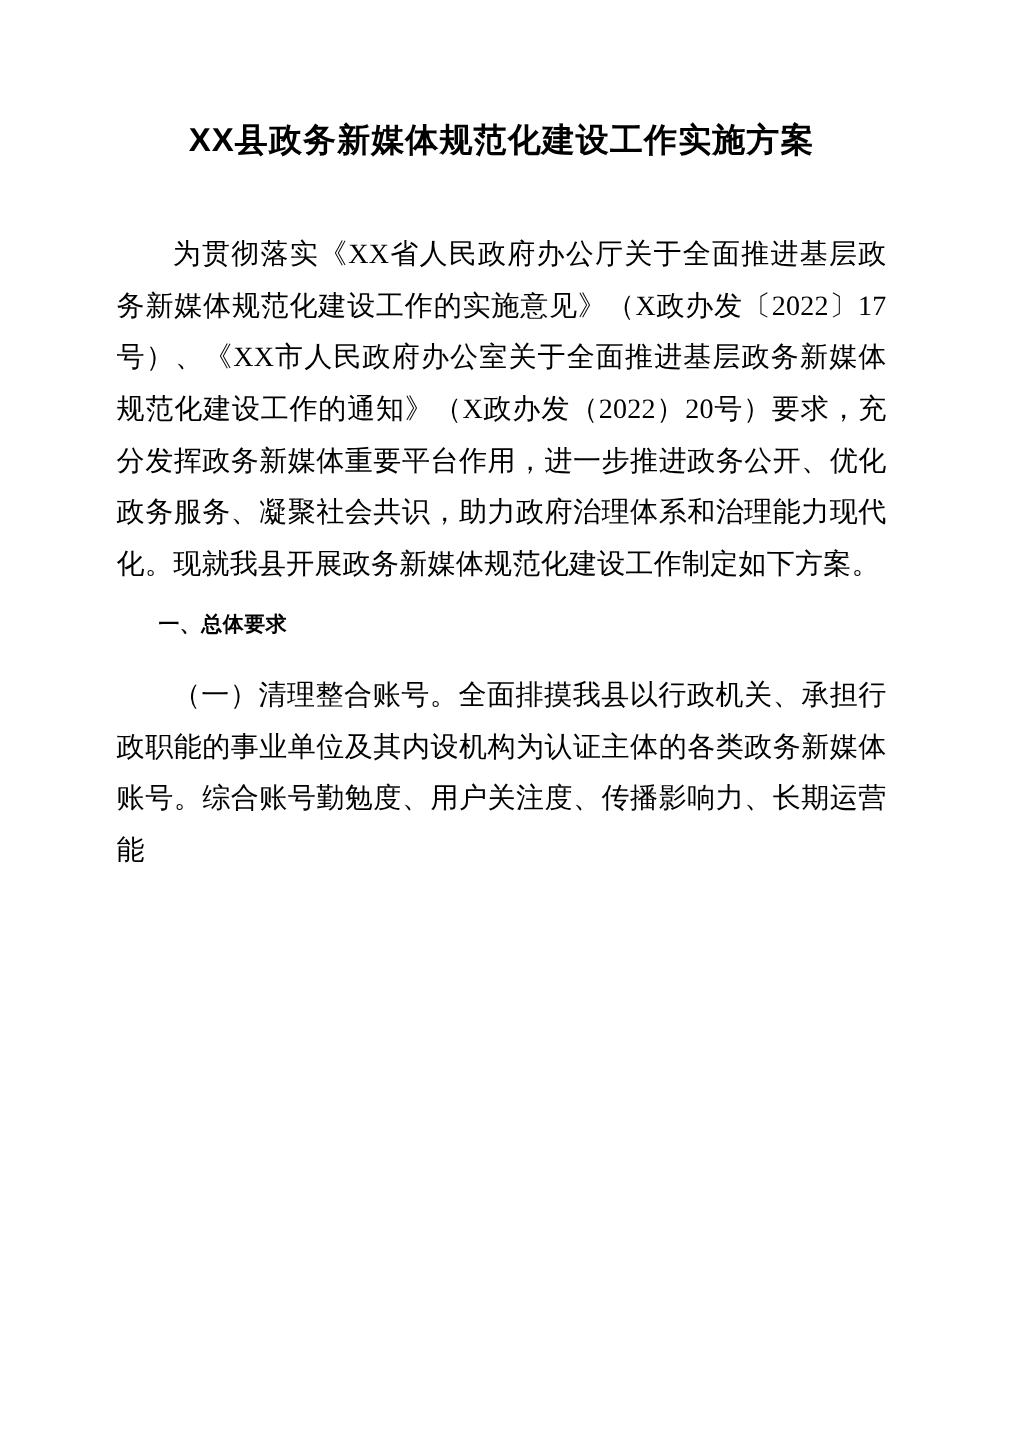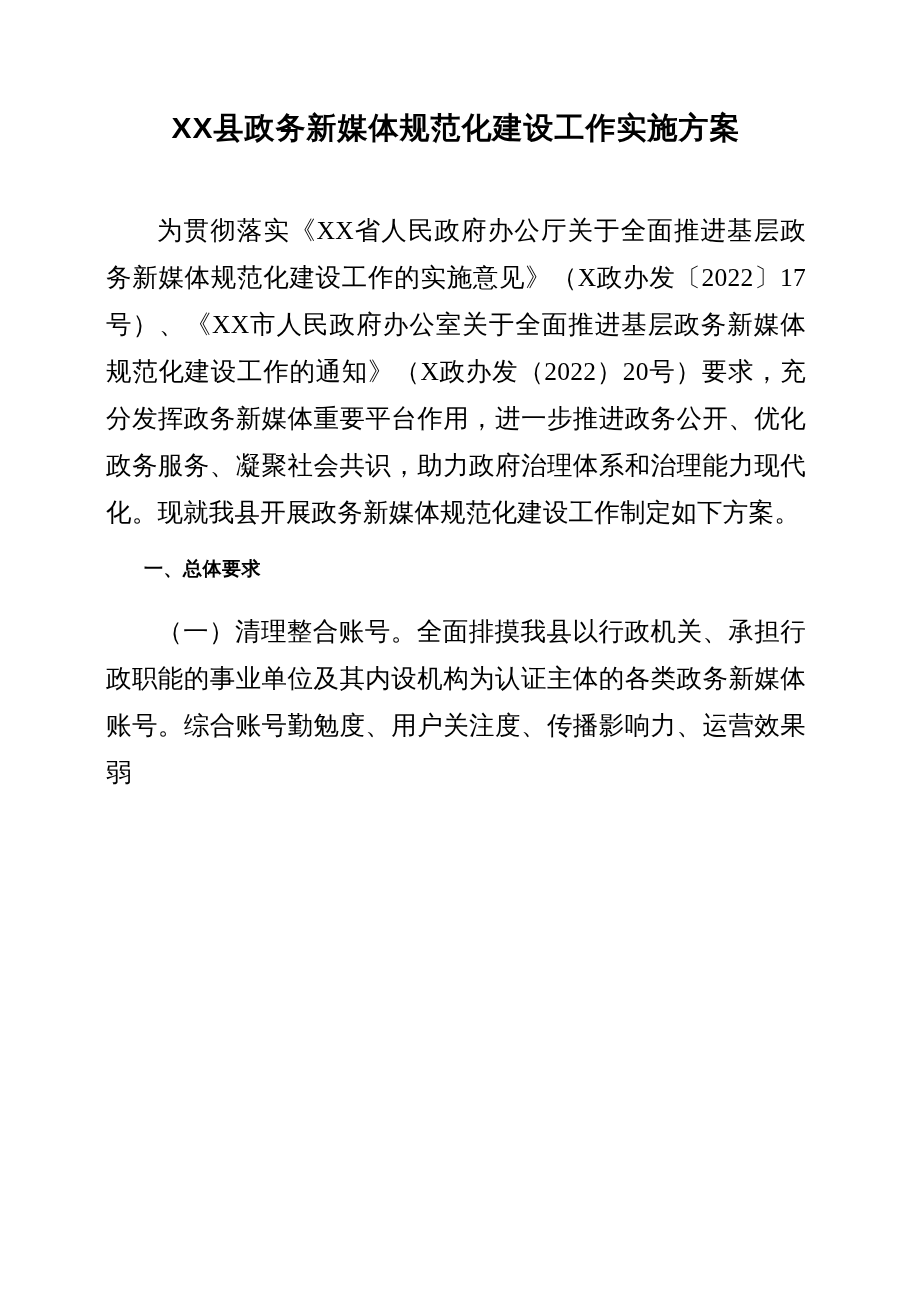--- a/index.html
+++ b/index.html
@@ -71,16 +71,16 @@
     <p class="para first">为贯彻落实《XX省人民政府办公厅关于全面推进基层政务新媒体规范化建设工作的实施意见》（X政办发〔2022〕17号）、《XX市人民政府办公室关于全面推进基层政务新媒体规范化建设工作的通知》（X政办发（2022）20号）要求，充分发挥政务新媒体重要平台作用，进一步推进政务公开、优化政务服务、凝聚社会共识，助力政府治理体系和治理能力现代化。现就我县开展政务新媒体规范化建设工作制定如下方案。</p>
 
     <div class="spacer-sm"></div>
 
     <p class="heading">一、总体要求</p>
 
 
     <div class="spacer-md"></div>
 
 
-    <p class="para">（一）清理整合账号。全面排摸我县以行政机关、承担行政职能的事业单位及其内设机构为认证主体的各类政务新媒体账号。综合账号勤勉度、用户关注度、传播影响力、运营效果弱</p>
+    <p class="para">（一）清理整合账号。全面排摸我县以行政机关、承担行政职能的事业单位及其内设机构为认证主体的各类政务新媒体账号。综合账号勤勉度、用户关注度、传播影响力、长期运营能</p>
 
   </div>
 </div>
 
 </body></html>

